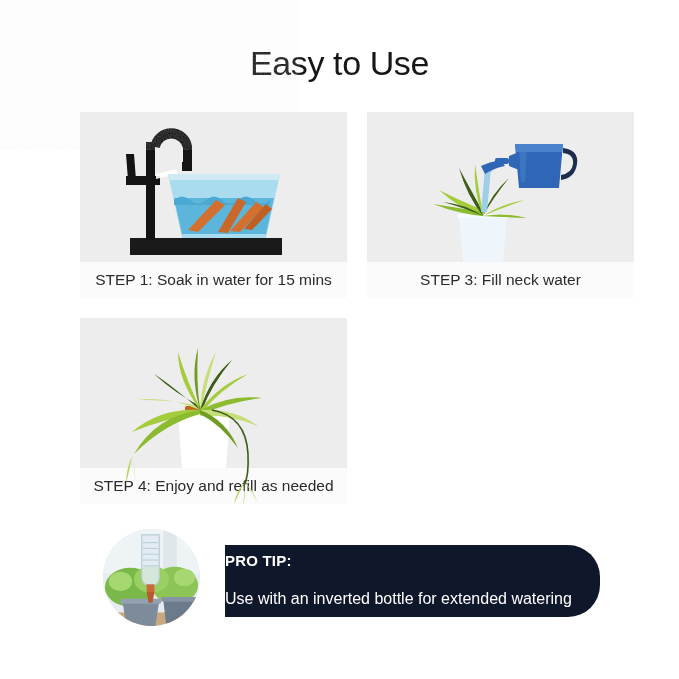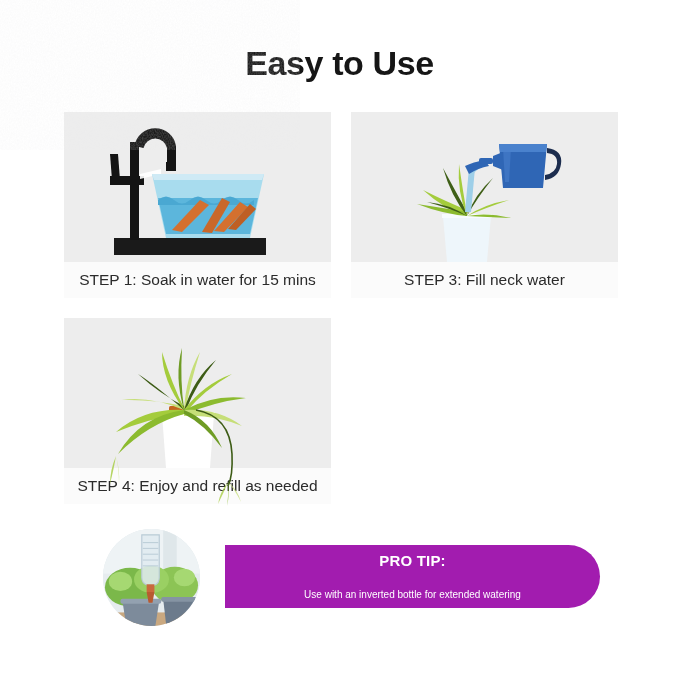--- a/index.html
+++ b/index.html
@@ -27,29 +27,29 @@
     position:absolute; inset:0;
     z-index:5;
   }
 
   
   .page-title {
     position:absolute;
     left:0; right:0; top:44px;
     text-align:center;
     font-size:34px;
-    font-weight:bold;
+    font-weight:normal;
     letter-spacing:-0.4px;
     color:#161616;
   }
 
   
   .grid {
     position:absolute;
-    left:64px; top:112px;
+    left:80px; top:112px;
     width:551px;
     display:grid;
     grid-template-columns:267px 267px;
     grid-template-rows:186px 186px;
     column-gap:17px;
     row-gap:18px;
     gap:20px;
   }
 
   .step-card {
@@ -81,37 +81,36 @@
 
   
   .protip {
     position:absolute;
     left:103px; top:529px;
     width:497px; height:97px;
   }
   .protip-bar {
     position:absolute;
     left:122px; top:16px;
-    width:375px; height:63px;
-    background:#a21caf;
+    width:375px; height:72px;
+    background:#0f172a;
     border-radius:0 32px 32px 0;
     display:flex;
     flex-direction:column;
-    align-items:center;
     justify-content:center;
     color:#ffffff;
   }
   .protip-title {
     font-size:15px;
     font-weight:bold;
     letter-spacing:.2px;
     line-height:1.2;
   }
   .protip-text {
-    font-size:10px;
+    font-size:16px;
     line-height:1.35;
     margin-top:18px;
   }
   .protip-photo {
     position:absolute;
     left:0; top:0;
     width:97px; height:97px;
     border-radius:50%;
     overflow:hidden;
     background:#e9eef1;

